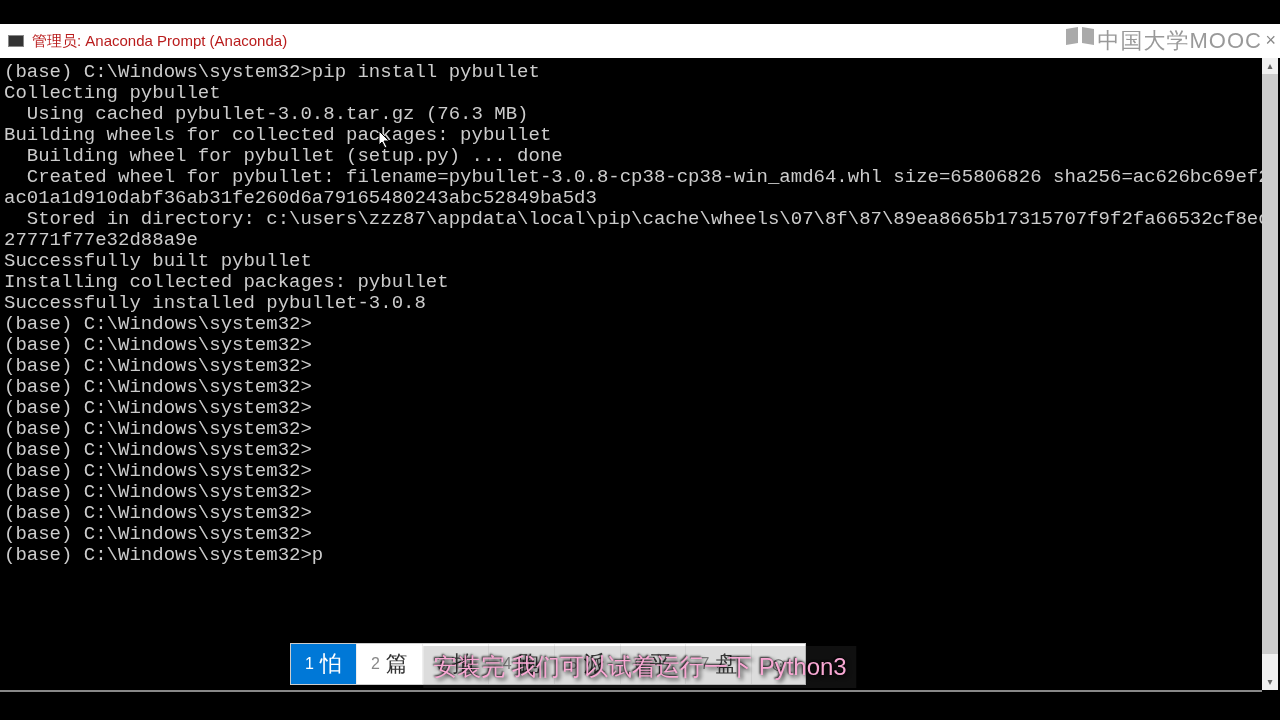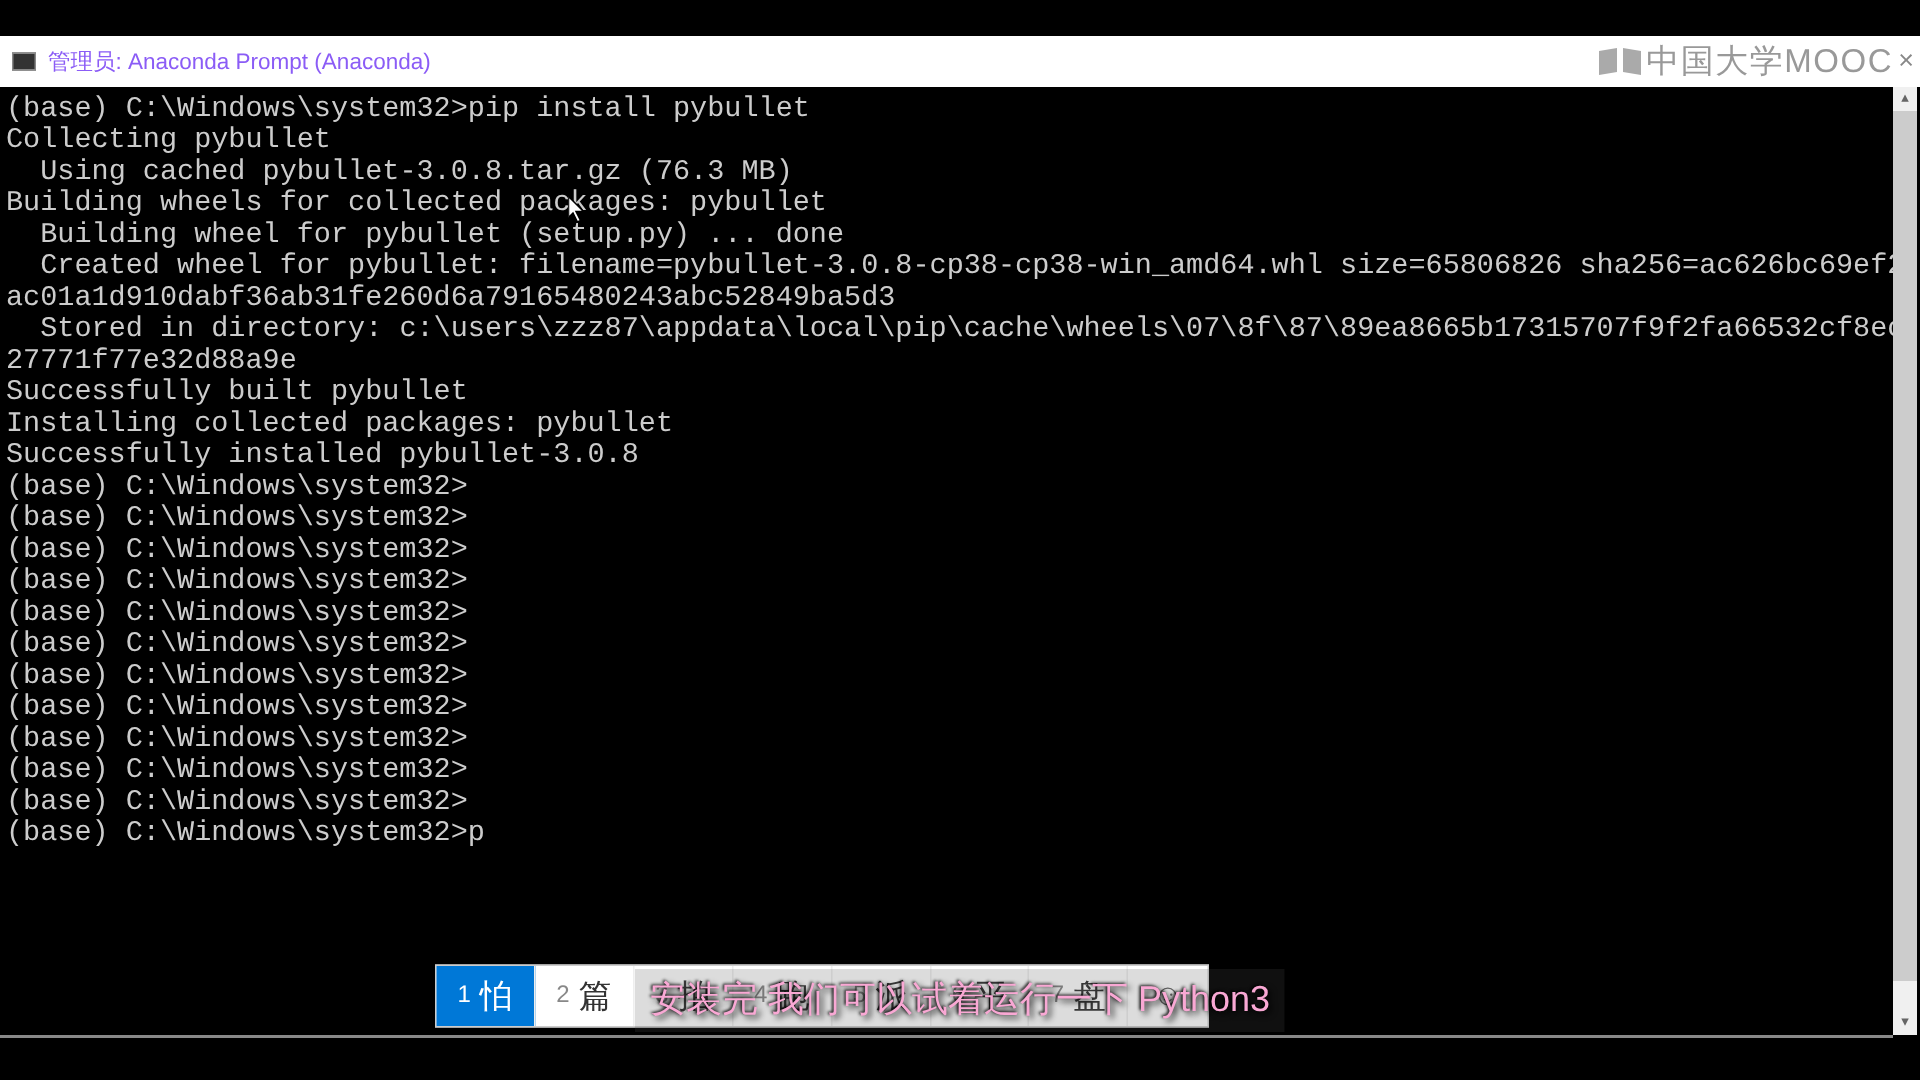--- a/index.html
+++ b/index.html
@@ -20,33 +20,32 @@
   padding: 0 8px;
   position: relative;
 }
 .titlebar .cmd-icon {
   width: 16px; height: 12px;
   background: #333;
   margin-right: 8px;
   border: 1px solid #888;
 }
 .titlebar .title {
-  color: #8b5cf6;
+  color: #b91c1c;
   font-size: 15px;
 }
 .watermark {
   position: absolute;
   right: 18px;
   top: 2px;
   color: #999;
   font-size: 22px;
   font-weight: 400;
   letter-spacing: 1px;
   display: flex;
-  align-items: center;
 }
 .watermark .book-icon {
   width: 28px; height: 20px;
   margin-right: 4px;
   position: relative;
 }
 .watermark .book-icon::before,
 .watermark .book-icon::after {
   content: '';
   position: absolute;

